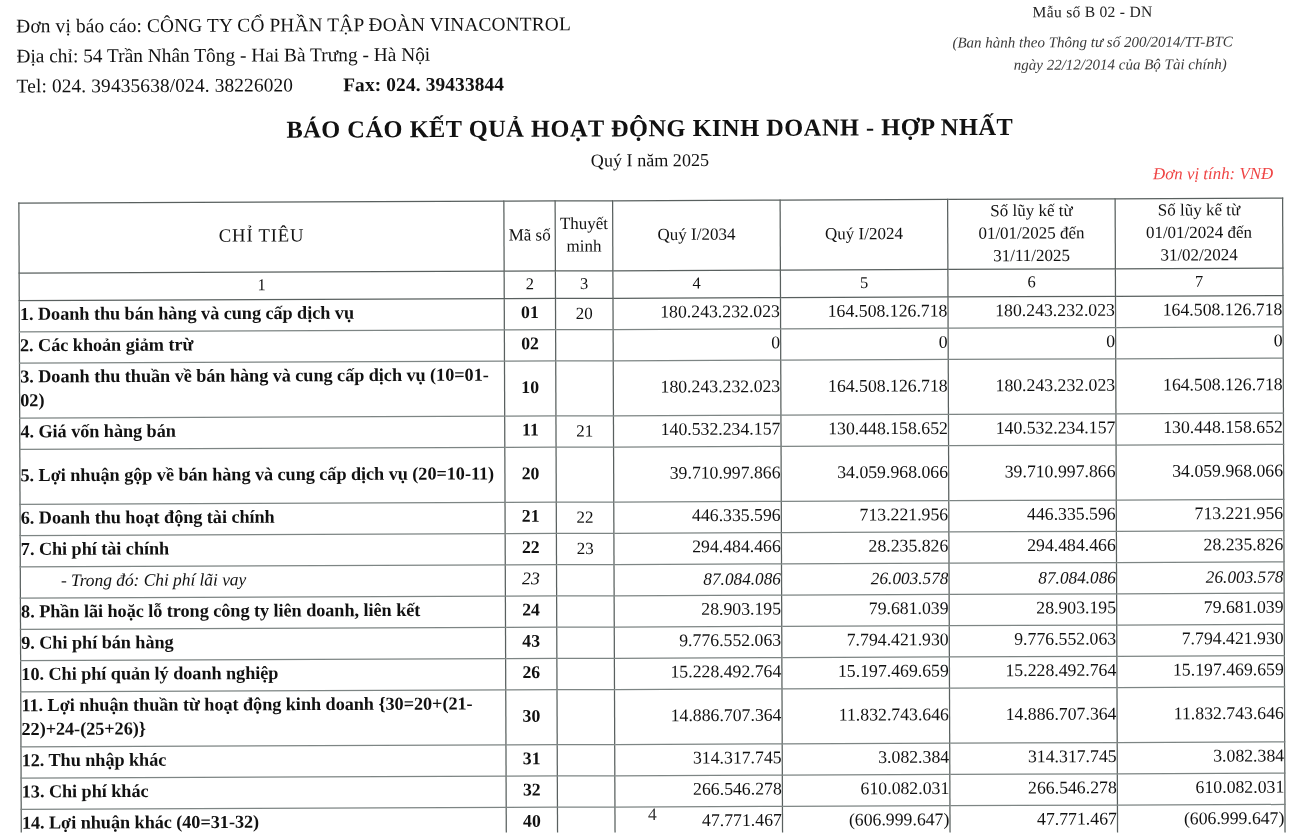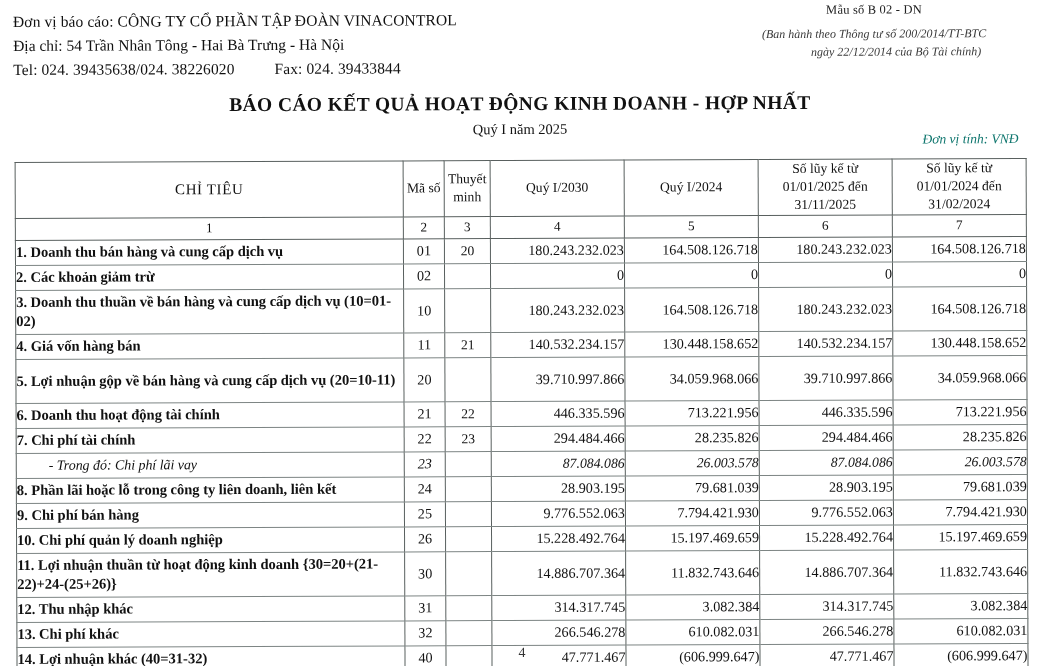--- a/index.html
+++ b/index.html
@@ -16,33 +16,33 @@
     position:absolute;inset:0;
     transform:rotate(-0.22deg);
     transform-origin:50% 40%;
   }
 
   
   .hdr-left{position:absolute;left:14px;top:8px;line-height:1.55;font-size:15.5px;}
   .hdr-left div{white-space:nowrap;}
   .hdr-left .l1{letter-spacing:.1px;}
   .hdr-left .tel{letter-spacing:.1px;}
-  .fax{display:inline-block;margin-left:36px;}
+  .fax{display:inline-block;margin-left:36px;font-weight:bold;}
 
   .hdr-right{position:absolute;right:16px;top:4px;text-align:center;width:300px;}
   .hdr-right .mau{font-size:12.5px;letter-spacing:.2px;color:#222;}
   .hdr-right .circ{font-size:12px;font-style:italic;color:#3a3a3a;line-height:1.5;margin-top:7px;}
   .hdr-right .circ div{white-space:nowrap;}
   .hdr-right .circ .l2{padding-left:44px;}
 
   
   .title{position:absolute;left:0;right:0;top:93px;text-align:center;}
   .title .t1{font-size:19.5px;font-weight:bold;letter-spacing:.4px;}
   .title .t2{font-size:14.5px;margin-top:6px;}
-  .unit{position:absolute;right:22px;top:133px;font-style:italic;font-size:13.5px;color:#0f766e;}
+  .unit{position:absolute;right:22px;top:133px;font-style:italic;font-size:13.5px;color:#ef4444;}
 
   
   table.fin{
     position:absolute;left:15px;top:160px;
     width:1011px;
     border-collapse:collapse;
     table-layout:fixed;
     font-size:13.6px;
   }
   table.fin td,table.fin th{
@@ -70,22 +70,22 @@
   thead tr.numrow th{font-size:13.2px;padding:1px 0 2px;height:18px;}
 
   td.lbl{
     padding:3px 2px 3px 6px;
     font-weight:bold;
     font-size:14.6px;
     line-height:1.3;
     letter-spacing:-.05px;
   }
   td.lbl.sub{font-weight:normal;font-style:italic;padding-left:32px;font-size:14px;}
-  td.code{text-align:center;font-weight:normal;font-size:14.2px;}
-  td.code.light{font-weight:normal;}
+  td.code{text-align:center;font-weight:bold;font-size:14.2px;}
+  td.code.light{font-weight:bold;}
   td.code.ital{font-style:italic;font-weight:normal;}
   td.note{text-align:center;font-size:13.6px;}
   td.num{text-align:right;padding-right:5px;font-size:14.2px;white-space:nowrap;}
   td.num.ital{font-style:italic;font-size:13.8px;}
 
   .pageno{position:absolute;left:0;right:0;top:645px;text-align:center;font-size:14px;color:#333;}
 </style>
 </head>
 <body>
 
@@ -127,21 +127,21 @@
         <col class="c-num">
         <col class="c-num">
     </colgroup>
     <thead>
       <tr>
         <th class="chitieu" rowspan="1">CHỈ TIÊU</th>
         <th>Mã số</th>
         <th>
           <span>Thuyết minh</span>
         </th>
-        <th>Quý I/2030</th>
+        <th>Quý I/2034</th>
         <th>Quý I/2024</th>
         <th>
           <div>Số lũy kế từ</div>
           <div>01/01/2025 đến</div>
           <div>31/11/2025</div>
         </th>
         <th>
           <div>Số lũy kế từ</div>
           <div>01/01/2024 đến</div>
           <div>31/02/2024</div>
@@ -234,21 +234,21 @@
           <td class="lbl">8. Phần lãi hoặc lỗ trong công ty liên doanh, liên kết</td>
           <td class="code light">24</td>
           <td class="note"></td>
           <td class="num">28.903.195</td>
           <td class="num">79.681.039</td>
           <td class="num">28.903.195</td>
           <td class="num">79.681.039</td>
         </tr>
         <tr style="height: 25px;">
           <td class="lbl">9. Chi phí bán hàng</td>
-          <td class="code">25</td>
+          <td class="code">43</td>
           <td class="note"></td>
           <td class="num">9.776.552.063</td>
           <td class="num">7.794.421.930</td>
           <td class="num">9.776.552.063</td>
           <td class="num">7.794.421.930</td>
         </tr>
         <tr style="height: 25px;">
           <td class="lbl">10. Chi phí quản lý doanh nghiệp</td>
           <td class="code light">26</td>
           <td class="note"></td>

